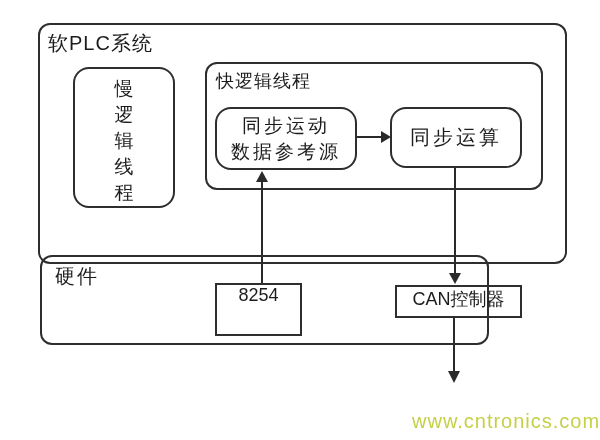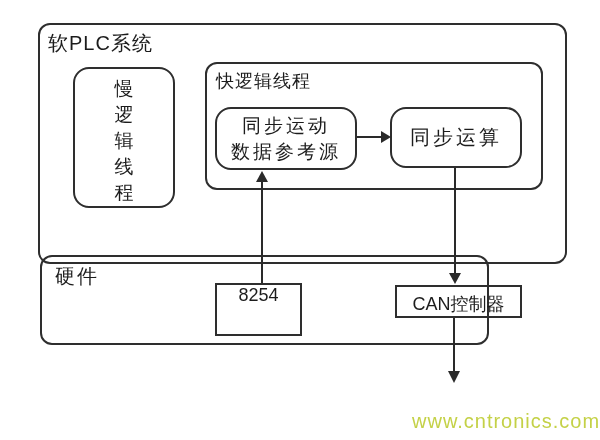--- a/index.html
+++ b/index.html
@@ -51,21 +51,21 @@
     display: flex; align-items: center; justify-content: center;
     font-size: 20px; letter-spacing: 3px; }
   
   #hardware { left: 40px; top: 255px; width: 449px; height: 90px; }
   #hardware .box-label { left: 13px; top: 6px; font-size: 20px; letter-spacing: 2px; }
   
   #chip-8254 { left: 215px; top: 283px; width: 87px; height: 53px;
     display: flex; align-items: flex-start; justify-content: center; font-size: 18px; }
   
   #can-controller { left: 395px; top: 285px; width: 127px; height: 33px;
-    display: flex; align-items: flex-end; justify-content: center; font-size: 18px; }
+    display: flex; align-items: flex-start; justify-content: center; font-size: 18px; }
   
   #can-network-label {
     position: absolute; left: 393px; top: 386px; width: 126px;
     text-align: center; font-size: 20px; letter-spacing: 1px;
   }
   #watermark {
     position: absolute; left: 412px; top: 410px;
     font-size: 20px; color: #c4d147; letter-spacing: 1px;
   }
   

